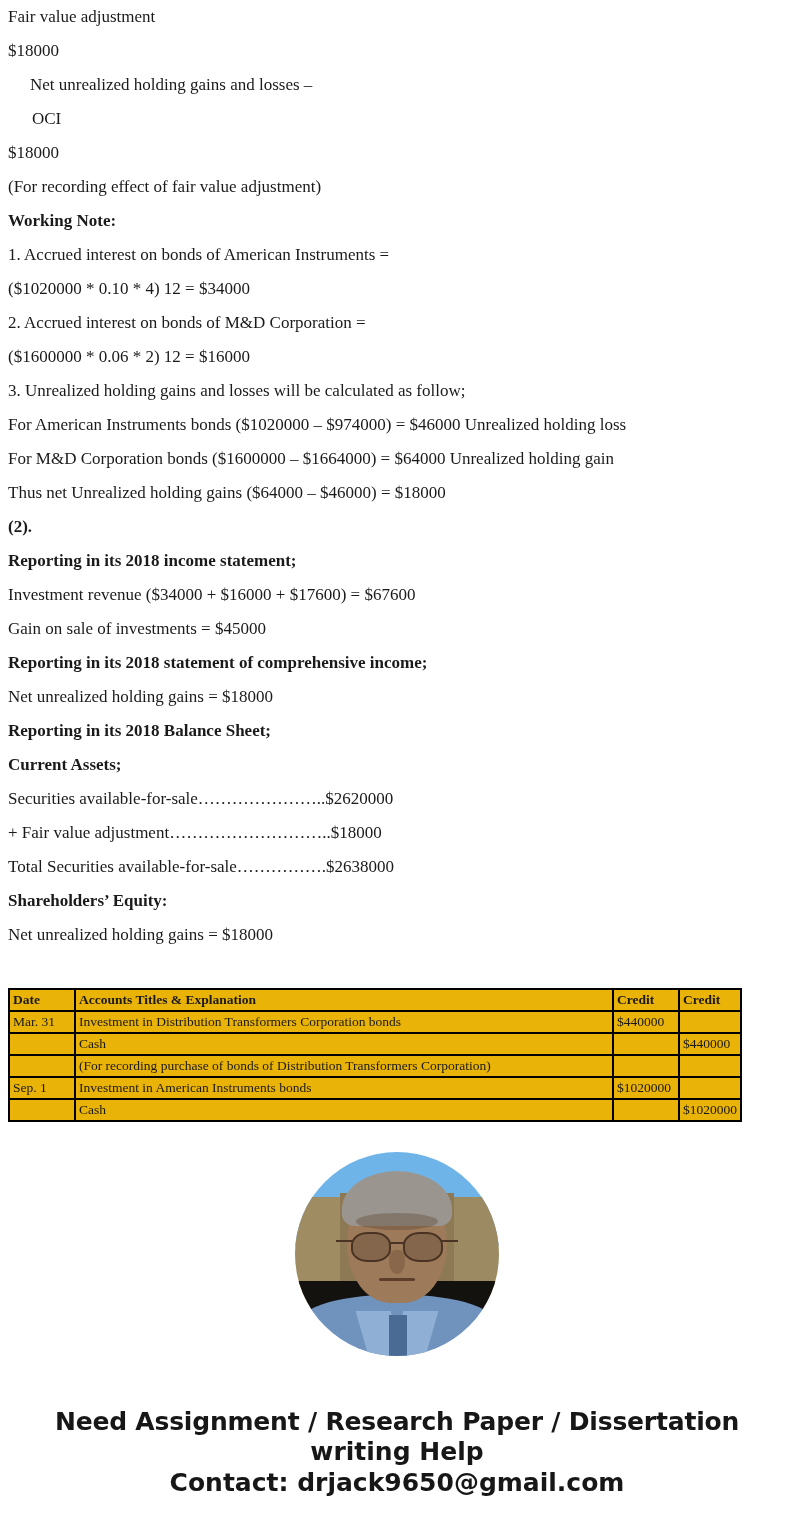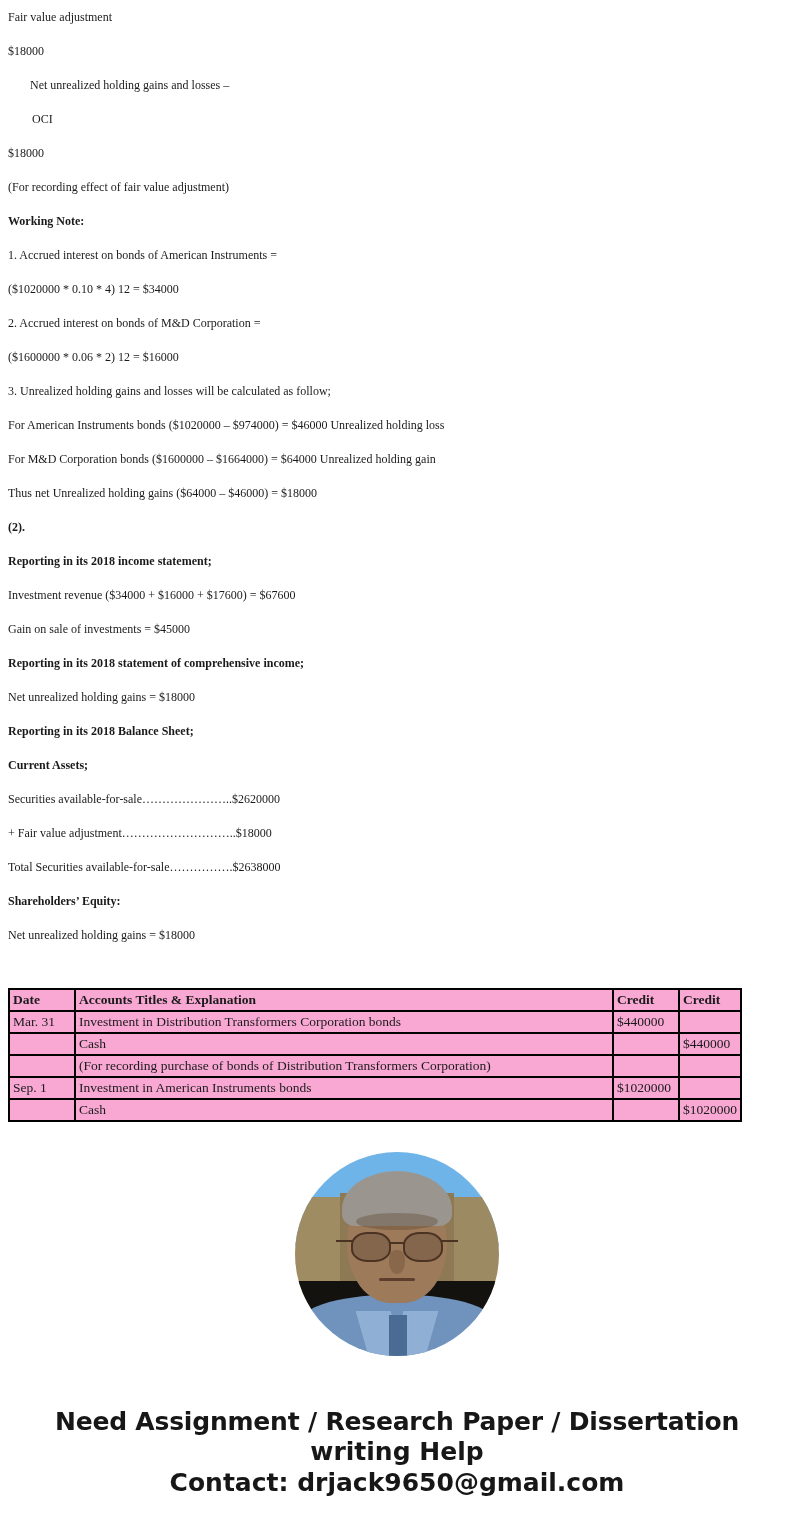--- a/index.html
+++ b/index.html
@@ -19,21 +19,21 @@
   
   .doc {
     position: absolute;
     left: 0;
     top: 0;
     width: 794px;
     padding: 0 8px;
     box-sizing: border-box;
   }
   .line {
-    font-size: 12px;
+    font-size: 17px;
     line-height: 34px;
     white-space: pre;
     color: #1a1a1a;
   }
   .line.bold {
     font-weight: bold;
   }
   .line.indent1 {
     padding-left: 22px;
   }
@@ -59,21 +59,21 @@
     border: 1px solid #000;
   }
   table.journal td, table.journal th {
     border: 1px solid #000;
     padding: 1px 2px 1px 3px;
     vertical-align: top;
     line-height: 18px;
     height: 18px;
     font-weight: normal;
     text-align: left;
-    background: #f9a8d4;
+    background: #eab308;
     overflow: hidden;
     white-space: nowrap;
   }
   table.journal thead th {
     font-weight: bold;
   }
   .col-date   { width: 66px; }
   .col-acct   { width: 538px; }
   .col-debit  { width: 66px; }
   .col-credit { width: 62px; }

